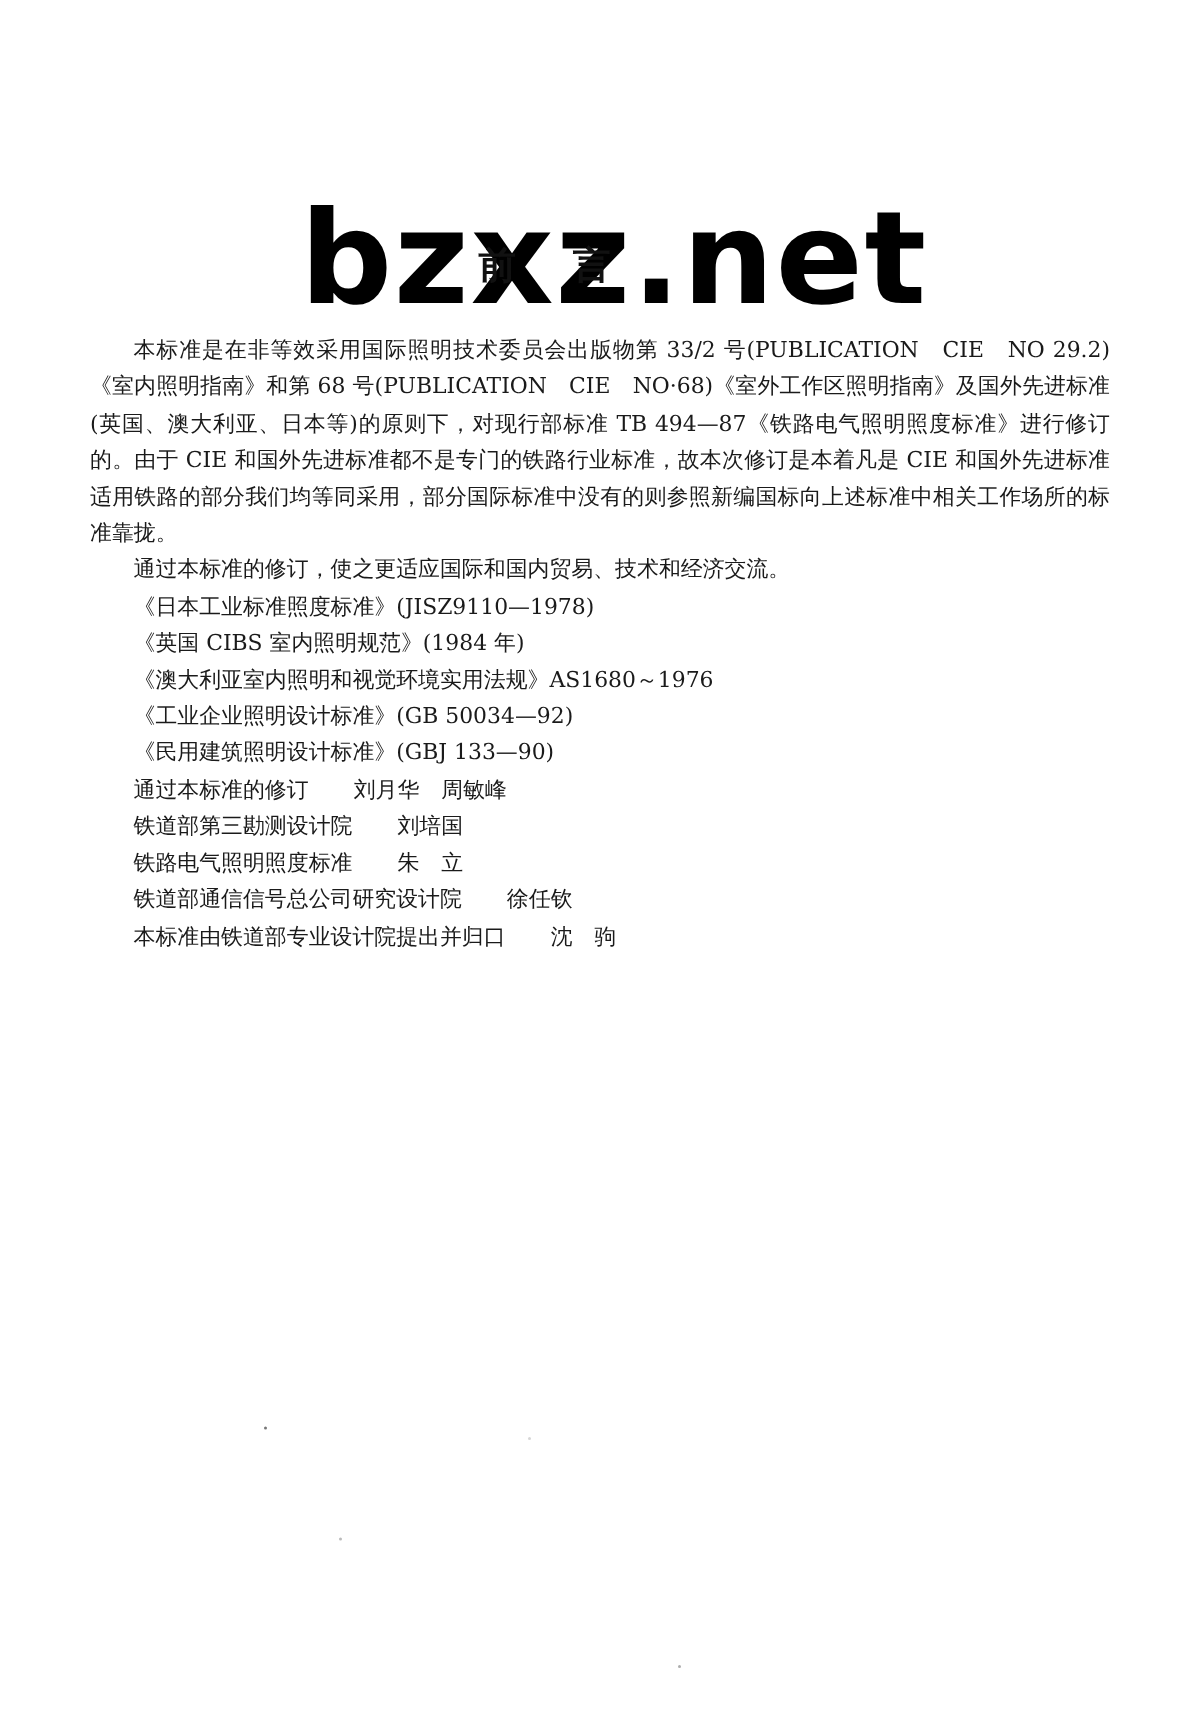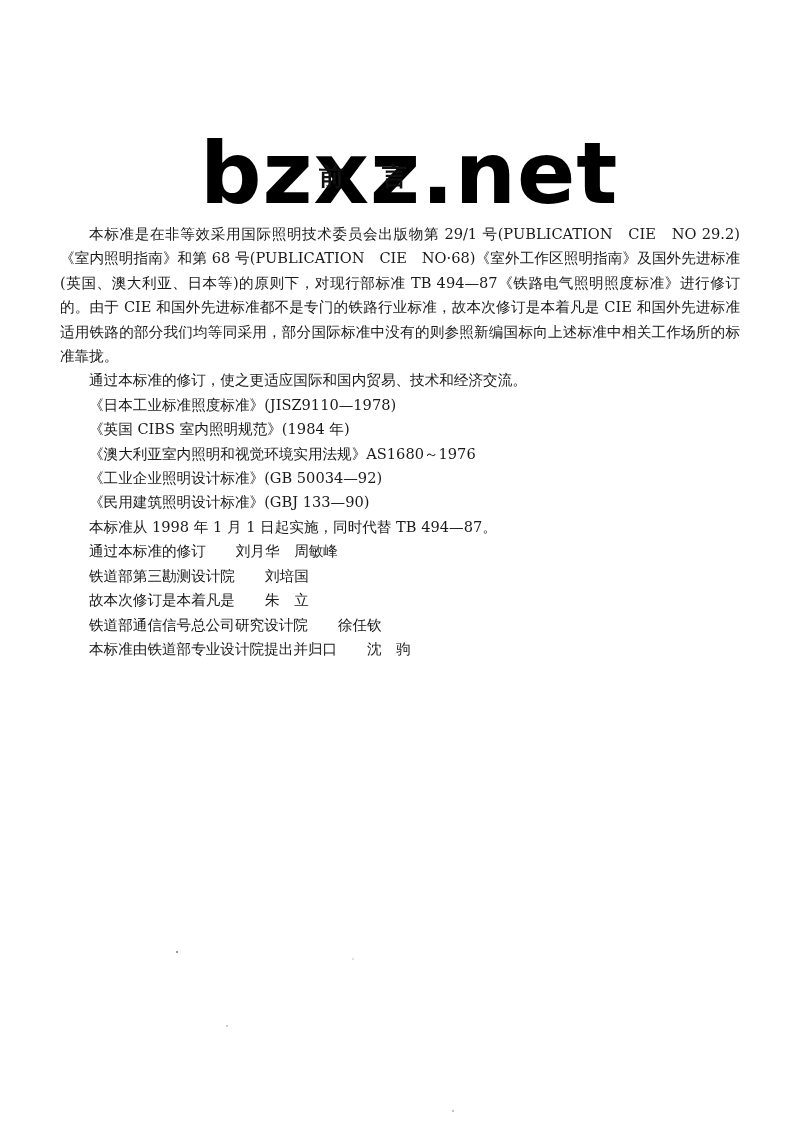--- a/index.html
+++ b/index.html
@@ -74,40 +74,39 @@
     }
   </style>
 </head>
 <body>
 
 <div class="watermark">bzxz.net</div>
 
 <h1 class="title" style="margin:0;">前言</h1>
 
 <div class="content">
-  <p class="para">本标准是在非等效采用国际照明技术委员会出版物第 29/1 号(PUBLICATION　CIE　NO 29.2)《室内照明指南》和第 68 号(PUBLICATION　CIE　NO·68)《室外工作区照明指南》及国外先进标准(英国、澳大利亚、日本等)的原则下，对现行部标准 TB 494—87《铁路电气照明照度标准》进行修订的。由于 CIE 和国外先进标准都不是专门的铁路行业标准，故本次修订是本着凡是 CIE 和国外先进标准适用铁路的部分我们均等同采用，部分国际标准中没有的则参照新编国标向上述标准中相关工作场所的标准靠拢。</p>
+  <p class="para">本标准是在非等效采用国际照明技术委员会出版物第 33/2 号(PUBLICATION　CIE　NO 29.2)《室内照明指南》和第 68 号(PUBLICATION　CIE　NO·68)《室外工作区照明指南》及国外先进标准(英国、澳大利亚、日本等)的原则下，对现行部标准 TB 494—87《铁路电气照明照度标准》进行修订的。由于 CIE 和国外先进标准都不是专门的铁路行业标准，故本次修订是本着凡是 CIE 和国外先进标准适用铁路的部分我们均等同采用，部分国际标准中没有的则参照新编国标向上述标准中相关工作场所的标准靠拢。</p>
   <p class="line">通过本标准的修订，使之更适应国际和国内贸易、技术和经济交流。</p>
 
   <p class="line">《日本工业标准照度标准》(JISZ9110—1978)</p>
   <p class="line">《英国 CIBS 室内照明规范》(1984 年)</p>
   <p class="line">《澳大利亚室内照明和视觉环境实用法规》AS1680～1976</p>
 
   <p class="line">《工业企业照明设计标准》(GB 50034—92)</p>
   <p class="line">《民用建筑照明设计标准》(GBJ 133—90)</p>
 
-  <p class="line">本标准从 1998 年 1 月 1 日起实施，同时代替 TB 494—87。</p>
 
   <p class="line">
     <span class="person-unit">通过本标准的修订</span><span class="person-names">刘月华　周敏峰</span>
   </p>
   <p class="line">
     <span class="person-unit">铁道部第三勘测设计院</span><span class="person-names">刘培国</span>
   </p>
   <p class="line">
-    <span class="person-unit">故本次修订是本着凡是</span><span class="person-names">朱　立</span>
+    <span class="person-unit">铁路电气照明照度标准</span><span class="person-names">朱　立</span>
   </p>
   <p class="line">
     <span class="person-unit">铁道部通信信号总公司研究设计院</span><span class="person-names">徐任钦</span>
   </p>
   <p class="line">
     <span class="person-unit">本标准由铁道部专业设计院提出并归口</span><span class="person-names">沈　驹</span>
   </p>
 </div>
 
 <div class="speck" style="left:176px;top:951px;"></div>

